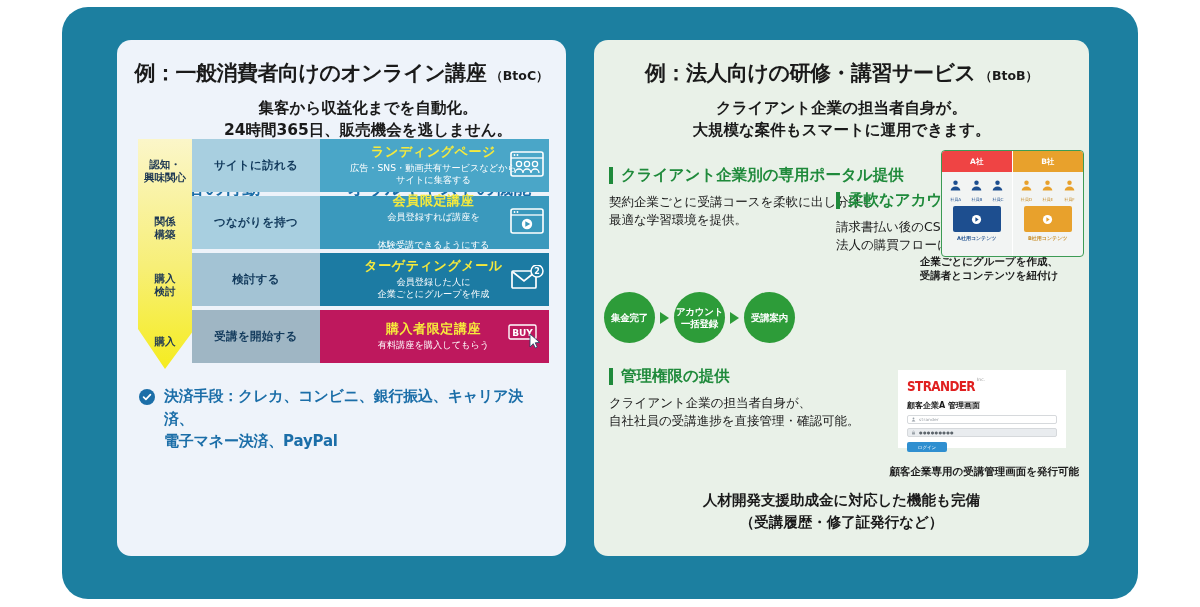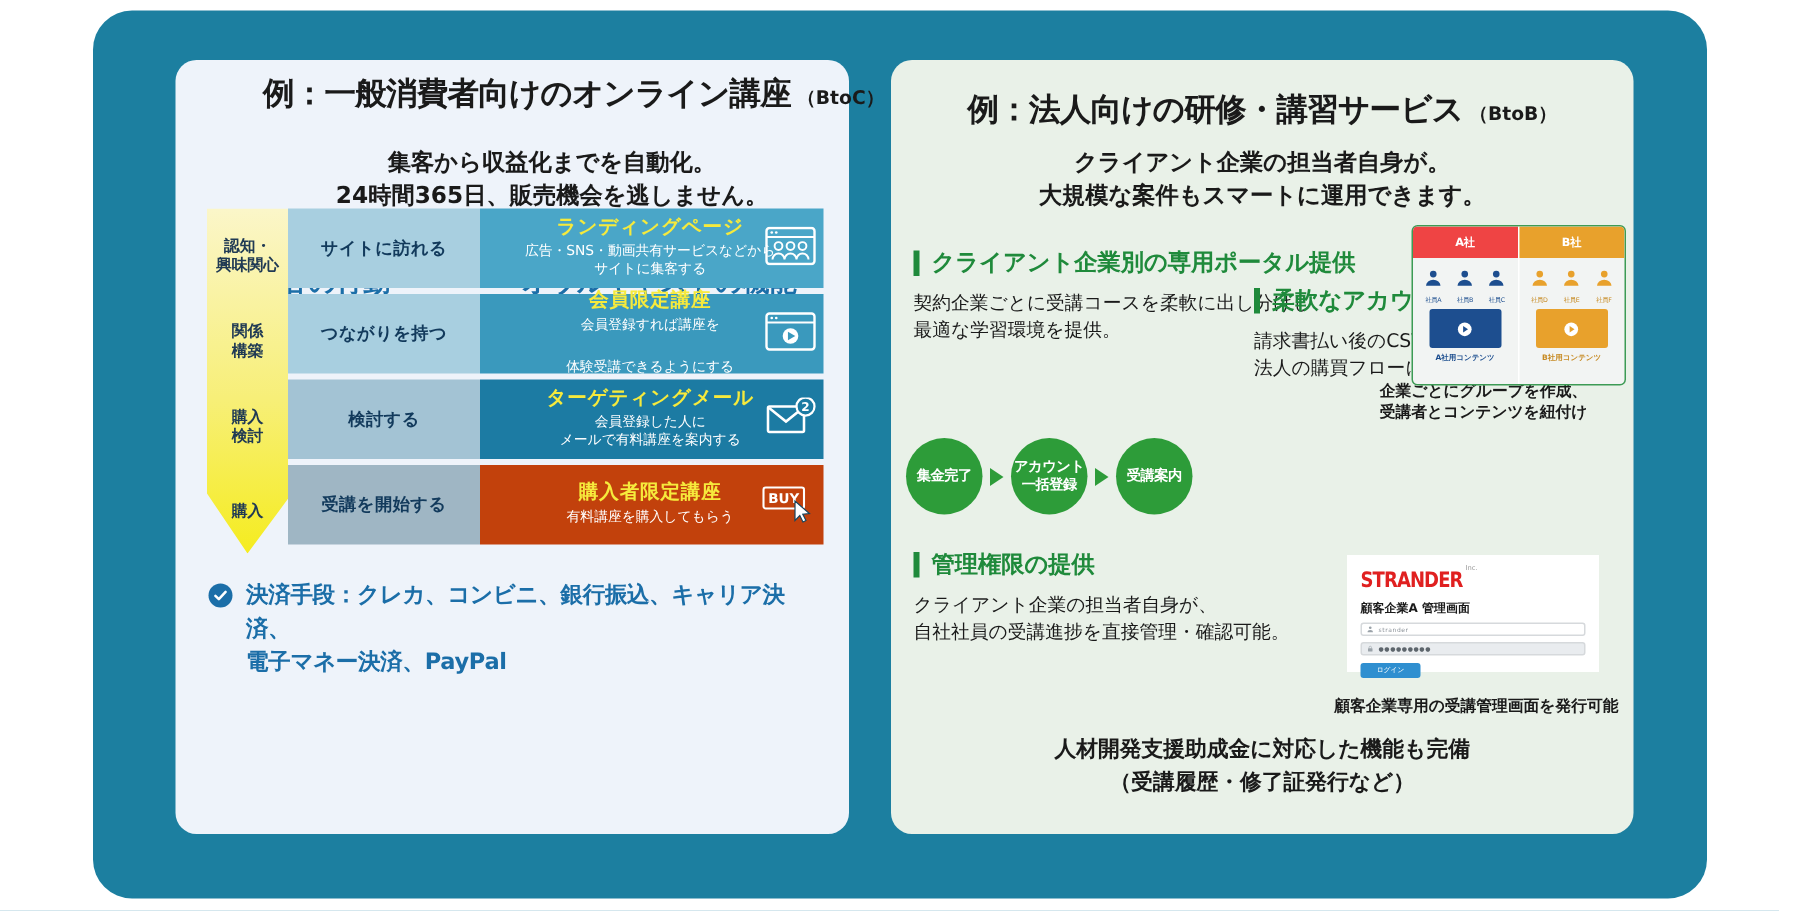--- a/index.html
+++ b/index.html
@@ -408,21 +408,21 @@
 </style>
 </head>
 <body>
 
 <div id="stage">
 
   <div class="frame"></div>
 
   <div class="panel panel-left">
 
-    <div style="position:absolute;left:0;top:8px;width:449px;margin-left:41px;">
+    <div style="position:absolute;left:0;top:19px;width:449px;">
       <div class="panel-title">
         <span>例：一般消費者向けのオンライン講座</span><span class="sub">（BtoC）</span>
       </div>
     </div>
 
     <div style="position:absolute;left:0;top:57px;width:502px;">
       <div class="lead">集客から収益化までを自動化。</div>
       <div class="lead">24時間365日、販売機会を逃しません。</div>
     </div>
 
@@ -494,35 +494,35 @@
               </svg>
             </span>
           </div>
         </div>
 
         <div class="frow">
           <div class="fcell-action" style="background:#a3c3d4;">検討する</div>
           <div class="fcell-feature" style="background:#1c7ba3;">
             <div class="feat-title">ターゲティングメール</div>
             <div class="feat-desc">会員登録した人に</div>
-            <div class="feat-desc" style="margin-top:0;">メールで有料講座を案内する</div>
+            <div class="feat-desc" style="margin-top:0;">企業ごとにグループを作成</div>
             <span class="feat-icon">
               <svg width="34" height="26" viewBox="0 0 34 26">
                 <rect x="2" y="6" width="24" height="17" rx="1" fill="none" stroke="#ffffff" stroke-width="1.7"></rect>
                 <path d="M2.8 7 L14 16 L25.2 7" fill="none" stroke="#ffffff" stroke-width="1.7"></path>
                 <circle cx="27" cy="6" r="6" fill="#1c7ba3" stroke="#ffffff" stroke-width="1.5"></circle>
                 <text x="27" y="9" font-size="8" font-weight="bold" fill="#ffffff" text-anchor="middle" font-family="DejaVu Sans, sans-serif">2</text>
               </svg>
             </span>
           </div>
         </div>
 
         <div class="frow" style="margin-bottom:0;">
           <div class="fcell-action" style="background:#9fb6c4;">受講を開始する</div>
-          <div class="fcell-feature" style="background:#c2410c;">
+          <div class="fcell-feature" style="background:#be185d;">
             <div class="feat-title">購入者限定講座</div>
             <div class="feat-desc">有料講座を購入してもらう</div>
             <span class="feat-icon">
               <svg width="36" height="28" viewBox="0 0 36 28">
                 <rect x="1" y="4" width="27" height="14" rx="1.5" fill="none" stroke="#ffffff" stroke-width="1.4"></rect>
                 <text x="14.5" y="14.6" font-size="9" font-weight="bold" fill="#ffffff" text-anchor="middle" font-family="DejaVu Sans, sans-serif">BUY</text>
                 <path d="M22 13 L22 26 L25.2 22.7 L27.3 27 L29.3 26 L27.2 21.8 L31.6 21.4 Z" fill="#ffffff" stroke="#15455f" stroke-width="0.8"></path>
               </svg>
             </span>
           </div>

